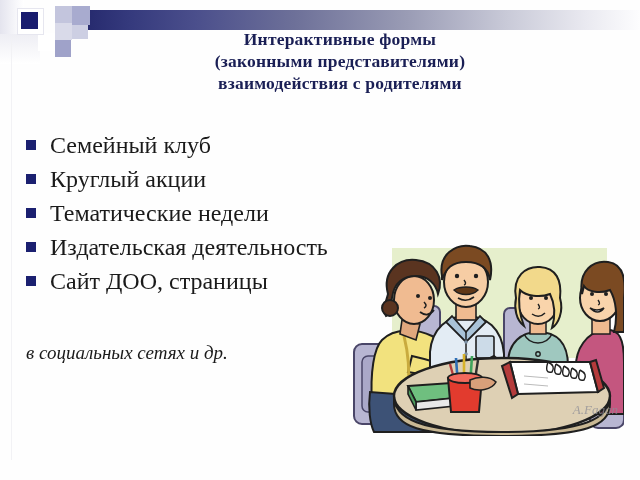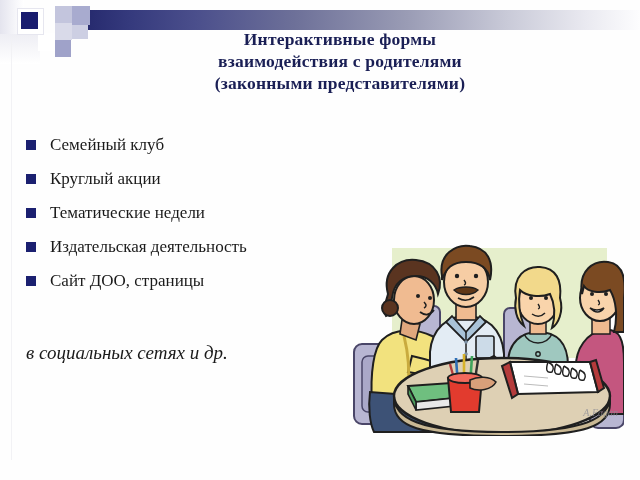--- a/index.html
+++ b/index.html
@@ -145,21 +145,21 @@
   }
   .bullet-mark {
     width: 10px;
     height: 10px;
     background: #1b2070;
     flex: 0 0 auto;
     margin-right: 14px;
   }
   .bullet-text {
     color: #1a1a1a;
-    font-size: 17px;
+    font-size: 24px;
     line-height: 24px;
     white-space: nowrap;
   }
   .tail-line {
     position: absolute;
     left: 26px;
     top: 341px;
     color: #1a1a1a;
     font-size: 19px;
     line-height: 24px;
@@ -173,21 +173,21 @@
     left: 352px;
     top: 236px;
     width: 272px;
     height: 200px;
   }
   .illus svg { display: block; }
   .sig {
     position: absolute;
     right: 6px;
     bottom: 18px;
-    font-size: 10px;
+    font-size: 13px;
     color: #8d8d96;
     font-style: italic;
     font-family: "Liberation Serif", serif;
     opacity: .75;
   }
 </style>
 </head>
 <body>
 
 <div id="slide">
@@ -200,22 +200,22 @@
   <div class="deco-sq sq-lav-c"></div>
   <div class="deco-sq sq-lav-d"></div>
   <div class="deco-sq sq-lav-e"></div>
   <div class="deco-sq sq-lav-f"></div>
   <div class="deco-sq sq-navy-halo"></div>
   <div class="deco-sq sq-navy"></div>
   <div class="hairline-v"></div>
 
   <div class="title">
     <span class="line">Интерактивные формы</span>
+    <span class="line">(законными представителями)</span>
     <span class="line">взаимодействия с родителями</span>
-    <span class="line">(законными представителями)</span>
   </div>
 
   <div class="bullets">
     <div class="bullet-row">
       <span class="bullet-mark"></span>
       <span class="bullet-text">Семейный клуб</span>
     </div>
     <div class="bullet-row">
       <span class="bullet-mark"></span>
       <span class="bullet-text">Круглый акции</span>

